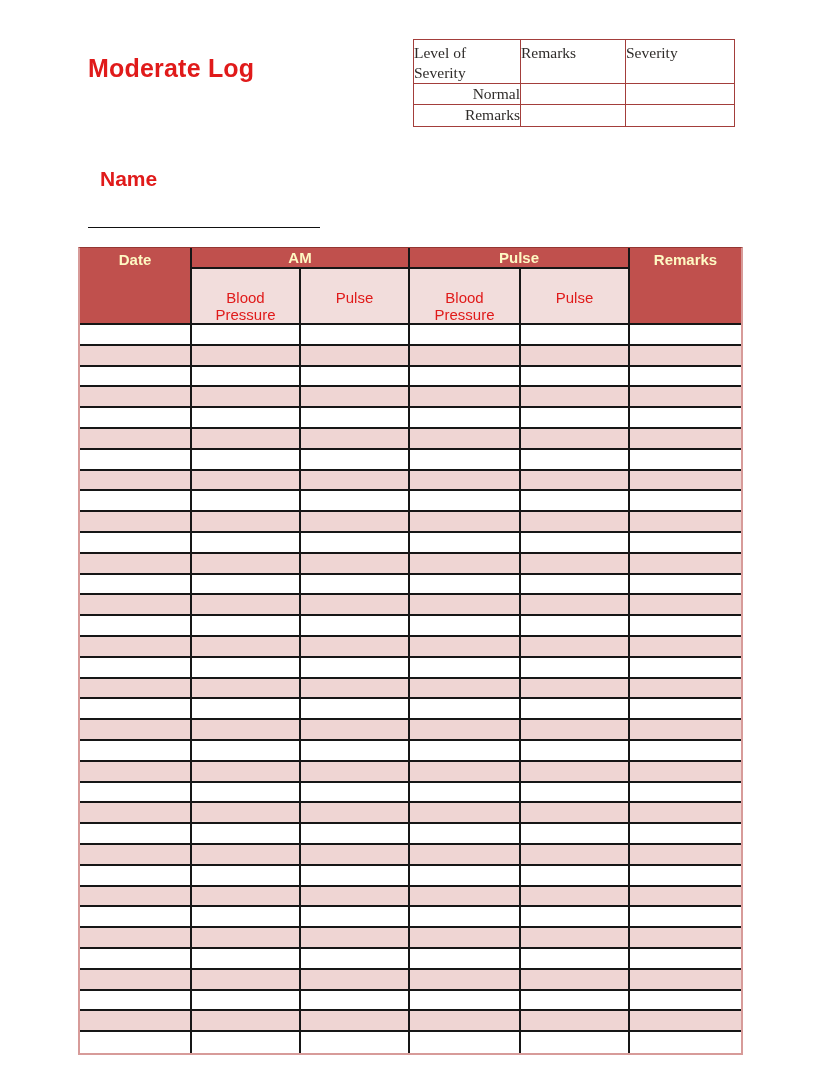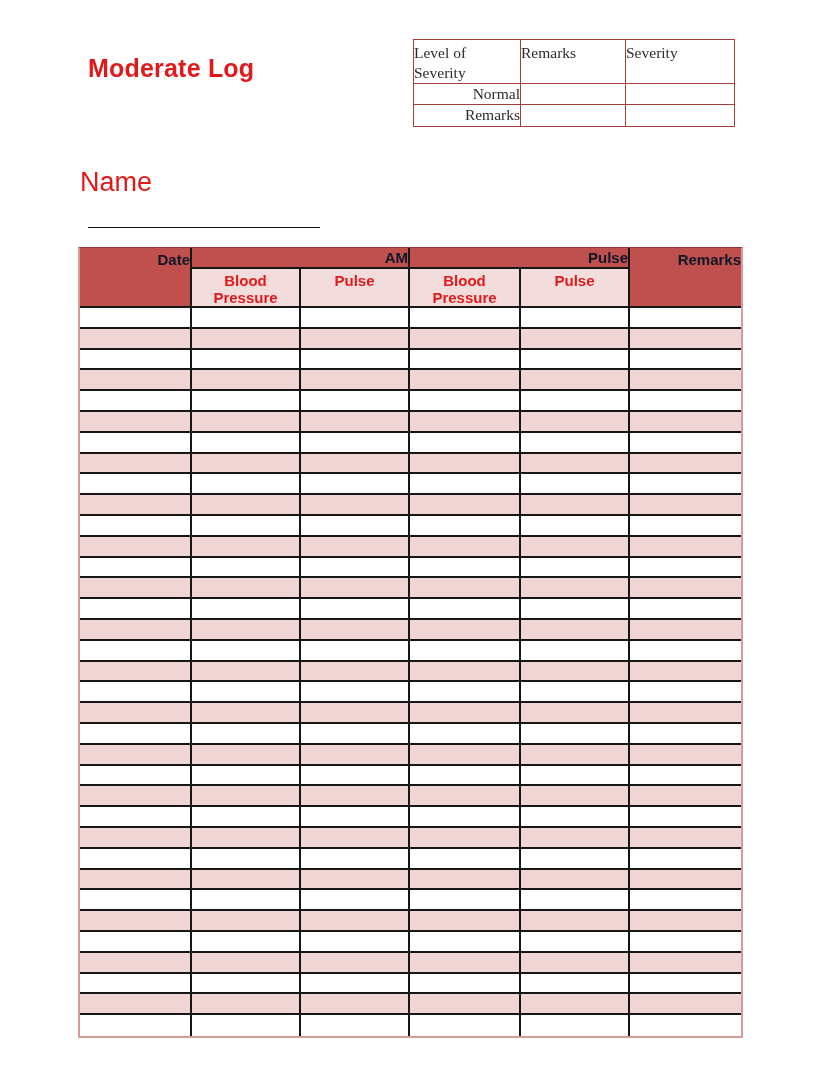--- a/index.html
+++ b/index.html
@@ -12,23 +12,23 @@
   }
 
   
   .title {
     position:absolute; left:88px; top:52px;
     color:var(--accent-red);
     font-size:25px; font-weight:bold; line-height:33px;
     letter-spacing:0.2px;
   }
   .name-label {
-    position:absolute; left:80px; top:167px;
+    position:absolute; left:100px; top:167px;
     color:var(--accent-red);
-    font-size:27px; font-weight:normal;
+    font-size:21px; font-weight:bold;
   }
   .name-underline {
     position:absolute; left:88px; top:227px;
     width:232px; height:0;
     border-top:1.6px solid #111111;
   }
 
   
   .severity {
     position:absolute; left:413px; top:39px;
@@ -62,31 +62,31 @@
     box-sizing:border-box; padding:0;
     border-right:2px solid var(--grid-black);
     border-bottom:2px solid var(--grid-black);
     overflow:hidden;
   }
   .log .no-r { border-right:none;margin-top:48px; }
   .log tr.last-row td { border-bottom:none; }
 
   .log thead tr.group-row th {
     background:var(--header-red);
-    color:#0f172a; font-weight:bold; font-size:15px;
-    height:21px; line-height:19px; text-align:right;
+    color:#fef9c3; font-weight:bold; font-size:15px;
+    height:21px; line-height:19px; text-align:center;
   }
   .log thead th.span-col {
     vertical-align:top; padding-top:2px;
   }
   .log thead tr.sub-row th {
     background:var(--subheader-bg);
-    color:var(--accent-red); font-weight:bold; font-size:15px;
+    color:var(--accent-red); font-weight:normal; font-size:15px;
     height:38px; line-height:17px;
-    vertical-align:top; padding:3px 14px 0 14px;
+    vertical-align:top; padding:20px 14px 0 14px;
     text-align:center;
   }
   .log tbody td { height:20.8px; }
   .log tbody tr.white td { background:#ffffff; }
   .log tbody tr.pink  td { background:var(--row-pink); }
 </style>
 </head>
 <body>
 
 <div class="title">

